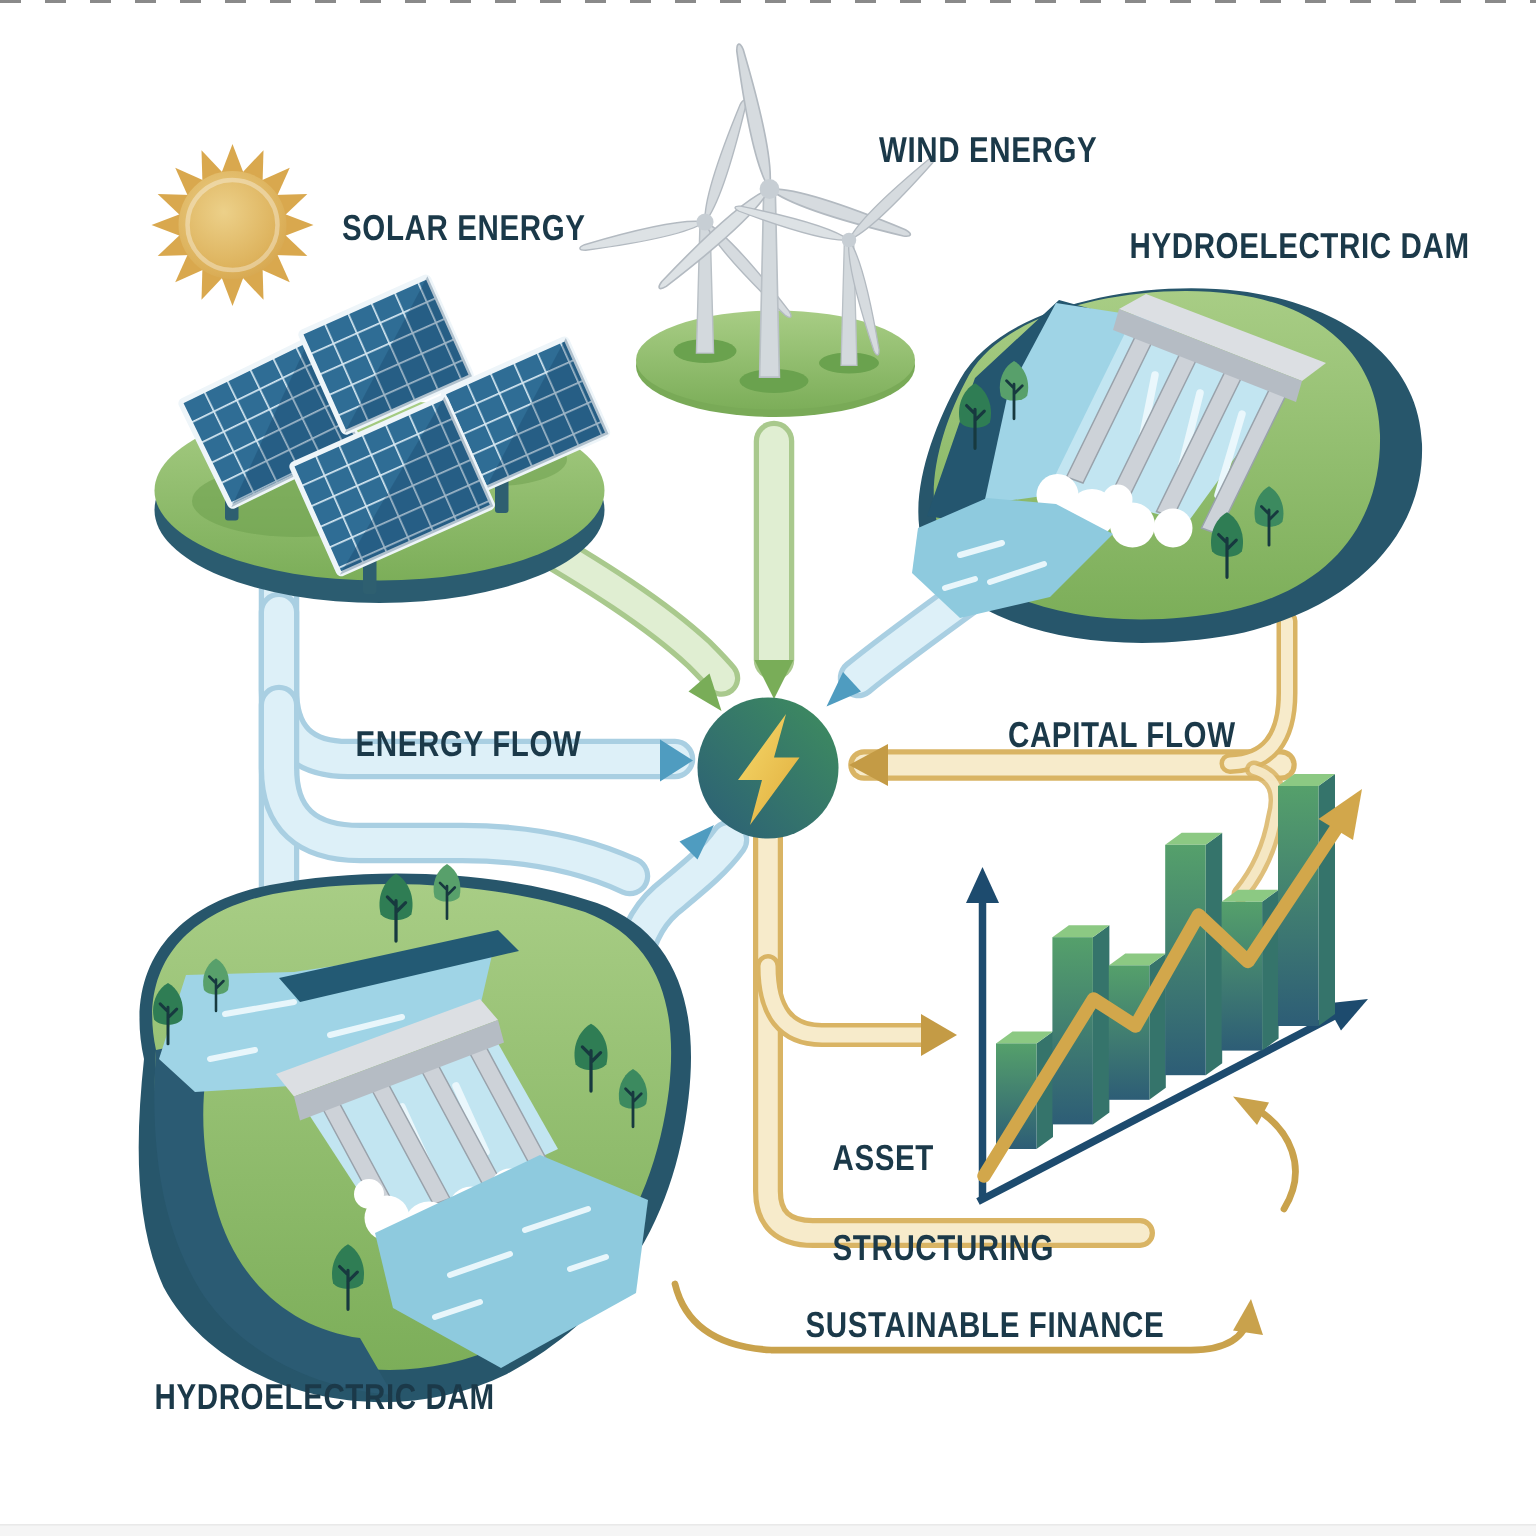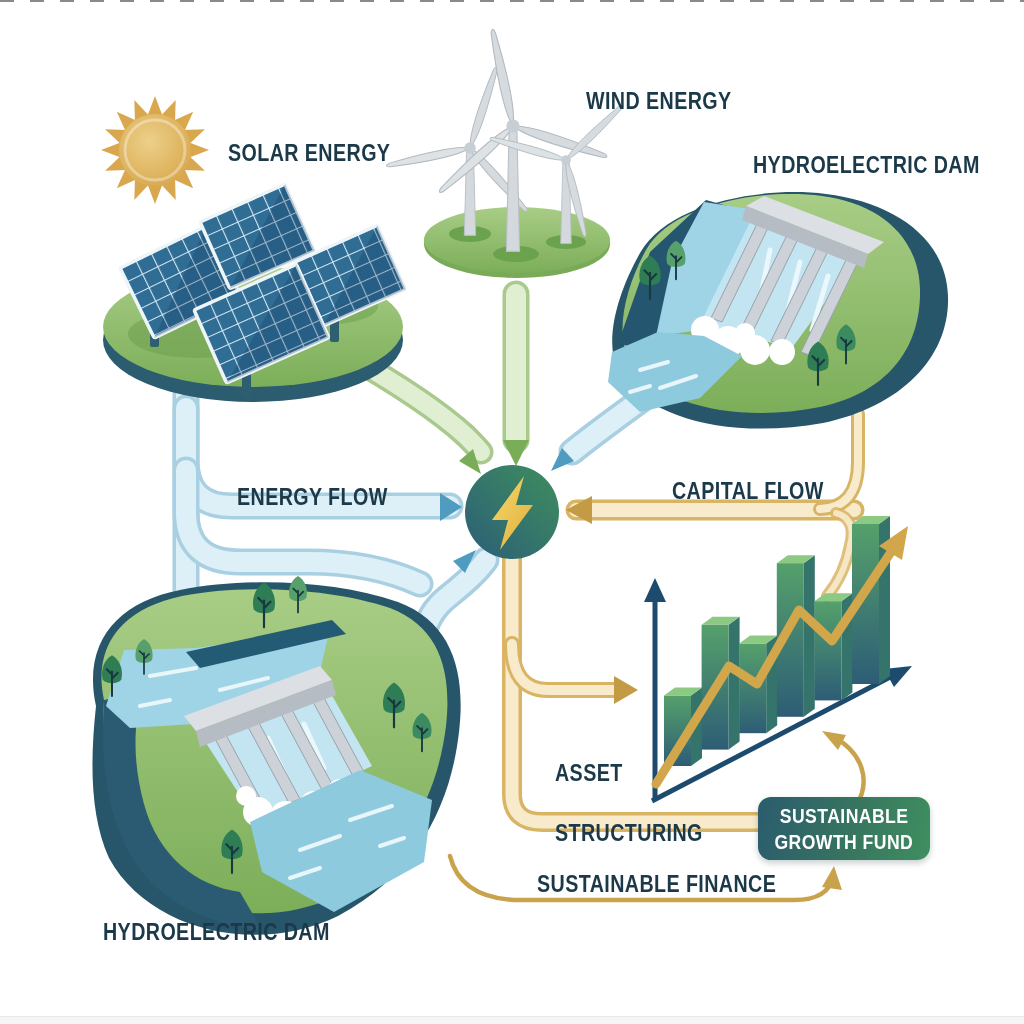--- a/index.html
+++ b/index.html
@@ -297,20 +297,16 @@
 <div class="lbl" style="left:228px;top:138px">SOLAR ENERGY</div>
 <div class="lbl" style="left:586px;top:86px">WIND ENERGY</div>
 <div class="lbl" style="left:753px;top:150px">HYDROELECTRIC DAM</div>
 <div class="lbl" style="left:237px;top:482px">ENERGY FLOW</div>
 <div class="lbl" style="left:672px;top:476px">CAPITAL FLOW</div>
 <div class="lbl two" style="left:555px;top:758px"><span>ASSET</span><br>
 <span>STRUCTURING</span></div>
 <div class="lbl" style="left:537px;top:869px">SUSTAINABLE FINANCE</div>
 <div class="lbl" style="left:103px;top:917px">HYDROELECTRIC DAM</div>
 
-<div id="fund-box">
-  <span>SUSTAINABLE</span>
-  <span>GROWTH FUND</span>
-</div>
 
 <div id="edge-top"></div>
 <div id="edge-bottom"></div>
 </div>
 
 </body></html>

